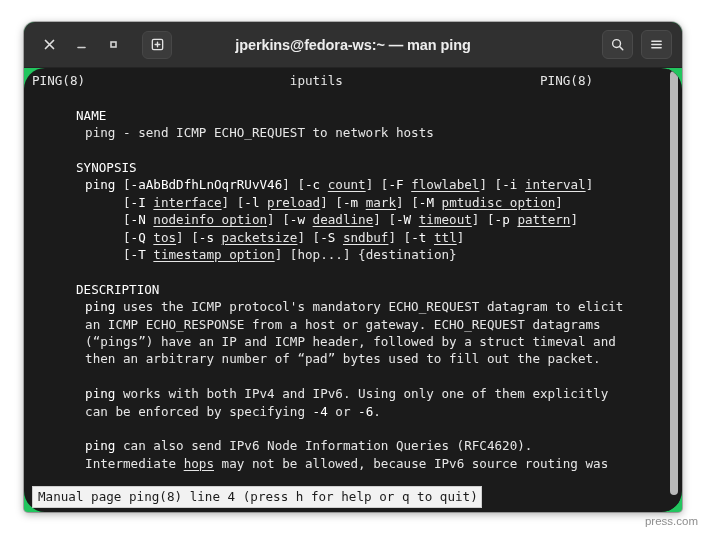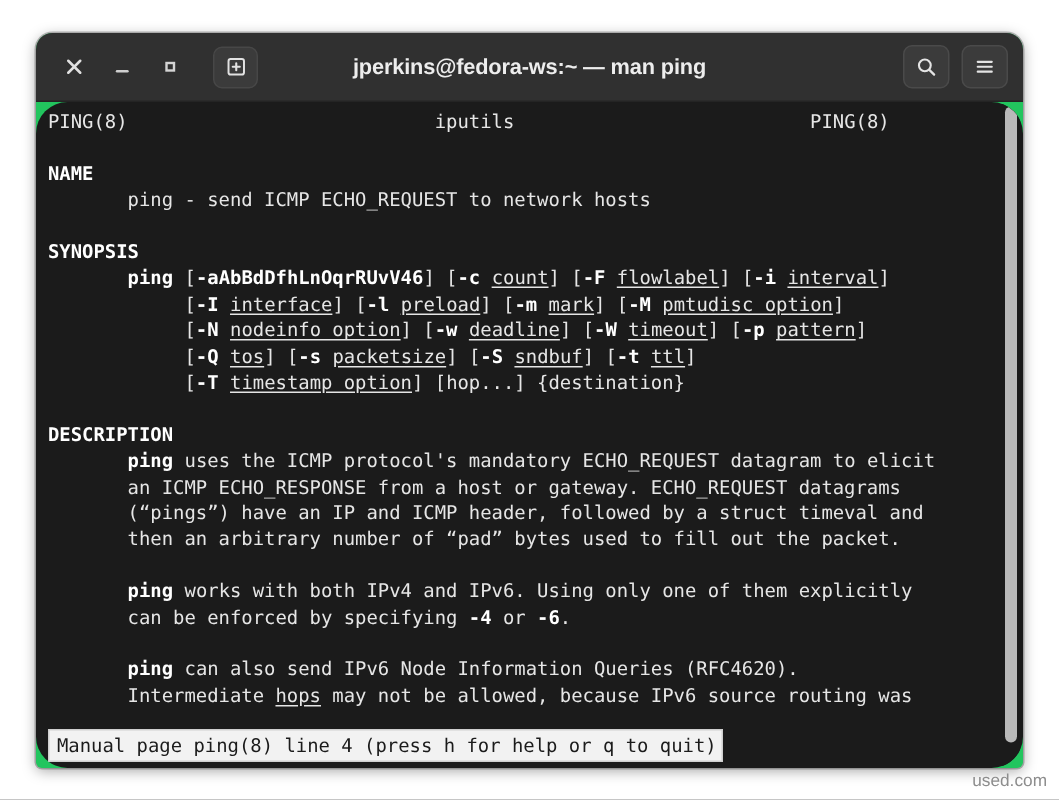--- a/index.html
+++ b/index.html
@@ -108,25 +108,25 @@
     top: 4px;
     right: 18px;
     bottom: 0;
     color: #e6e6e6;
     font-family: "DejaVu Sans Mono", "Liberation Mono", monospace;
     font-size: 12.6px;
     line-height: 17.4px;
     white-space: pre;
     letter-spacing: 0px;
   }
-  #term-text b { font-weight: bold; color: #ffffff; text-align: center; }
+  #term-text b { font-weight: normal; color: #ffffff; text-align: center; }
   #term-text u { text-decoration: underline; text-underline-offset: 2px; }
   .blank { display: block; height: 17.4px; }
   .manline { display: block; }
-  .hdr { font-weight: bold; color: #ffffff; }
+  .hdr { font-weight: normal; color: #ffffff; margin-left: 44px; }
 
   
   #status-line {
     position: absolute;
     left: 8px;
     bottom: 4px;
     background: #f2f2f2;
     color: #1b1b1b;
     font-family: "DejaVu Sans Mono", "Liberation Mono", monospace;
     font-size: 12.6px;
@@ -222,13 +222,13 @@
     <div id="term-text"><span class="manline"><span>PING(8)</span><span>                           </span><span>iputils</span><span>                          </span><span>PING(8)</span></span><span class="blank"></span><span class="manline hdr">NAME</span><span class="manline">       <span>ping - send ICMP ECHO_REQUEST to network hosts</span></span><span class="blank"></span><span class="manline hdr">SYNOPSIS</span><span class="manline">       <b>ping</b> [<b>-aAbBdDfhLnOqrRUvV46</b>] [<b>-c</b> <u>count</u>] [<b>-F</b> <u>flowlabel</u>] [<b>-i</b> <u>interval</u>]</span><span class="manline">            [<b>-I</b> <u>interface</u>] [<b>-l</b> <u>preload</u>] [<b>-m</b> <u>mark</u>] [<b>-M</b> <u>pmtudisc option</u>]</span><span class="manline">            [<b>-N</b> <u>nodeinfo option</u>] [<b>-w</b> <u>deadline</u>] [<b>-W</b> <u>timeout</u>] [<b>-p</b> <u>pattern</u>]</span><span class="manline">            [<b>-Q</b> <u>tos</u>] [<b>-s</b> <u>packetsize</u>] [<b>-S</b> <u>sndbuf</u>] [<b>-t</b> <u>ttl</u>]</span><span class="manline">            [<b>-T</b> <u>timestamp option</u>] [hop...] {destination}</span><span class="blank"></span><span class="manline hdr">DESCRIPTION</span><span class="manline">       <b>ping</b><span> uses the ICMP protocol's mandatory ECHO_REQUEST datagram to elicit</span></span><span class="manline">       <span>an ICMP ECHO_RESPONSE from a host or gateway. ECHO_REQUEST datagrams</span></span><span class="manline">       <span>(“pings”) have an IP and ICMP header, followed by a struct timeval and</span></span><span class="manline">       <span>then an arbitrary number of “pad” bytes used to fill out the packet.</span></span><span class="blank"></span><span class="manline">       <b>ping</b><span> works with both IPv4 and IPv6. Using only one of them explicitly</span></span><span class="manline">       <span>can be enforced by specifying </span><b>-4</b><span> or </span><b>-6</b><span>.</span></span><span class="blank"></span><span class="manline">       <b>ping</b><span> can also send IPv6 Node Information Queries (RFC4620).</span></span><span class="manline">       <span>Intermediate </span><u>hops</u><span> may not be allowed, because IPv6 source routing was</span></span></div>
 
     <div id="status-line">Manual page ping(8) line 4 (press h for help or q to quit)</div>
 
     <div id="scrollbar-track">
       <div id="scrollbar-thumb"></div>
     </div>
   </div>
 </div>
 
-<div id="watermark">used.com</div>
+<div id="watermark">press.com</div>
 
 </body></html>

